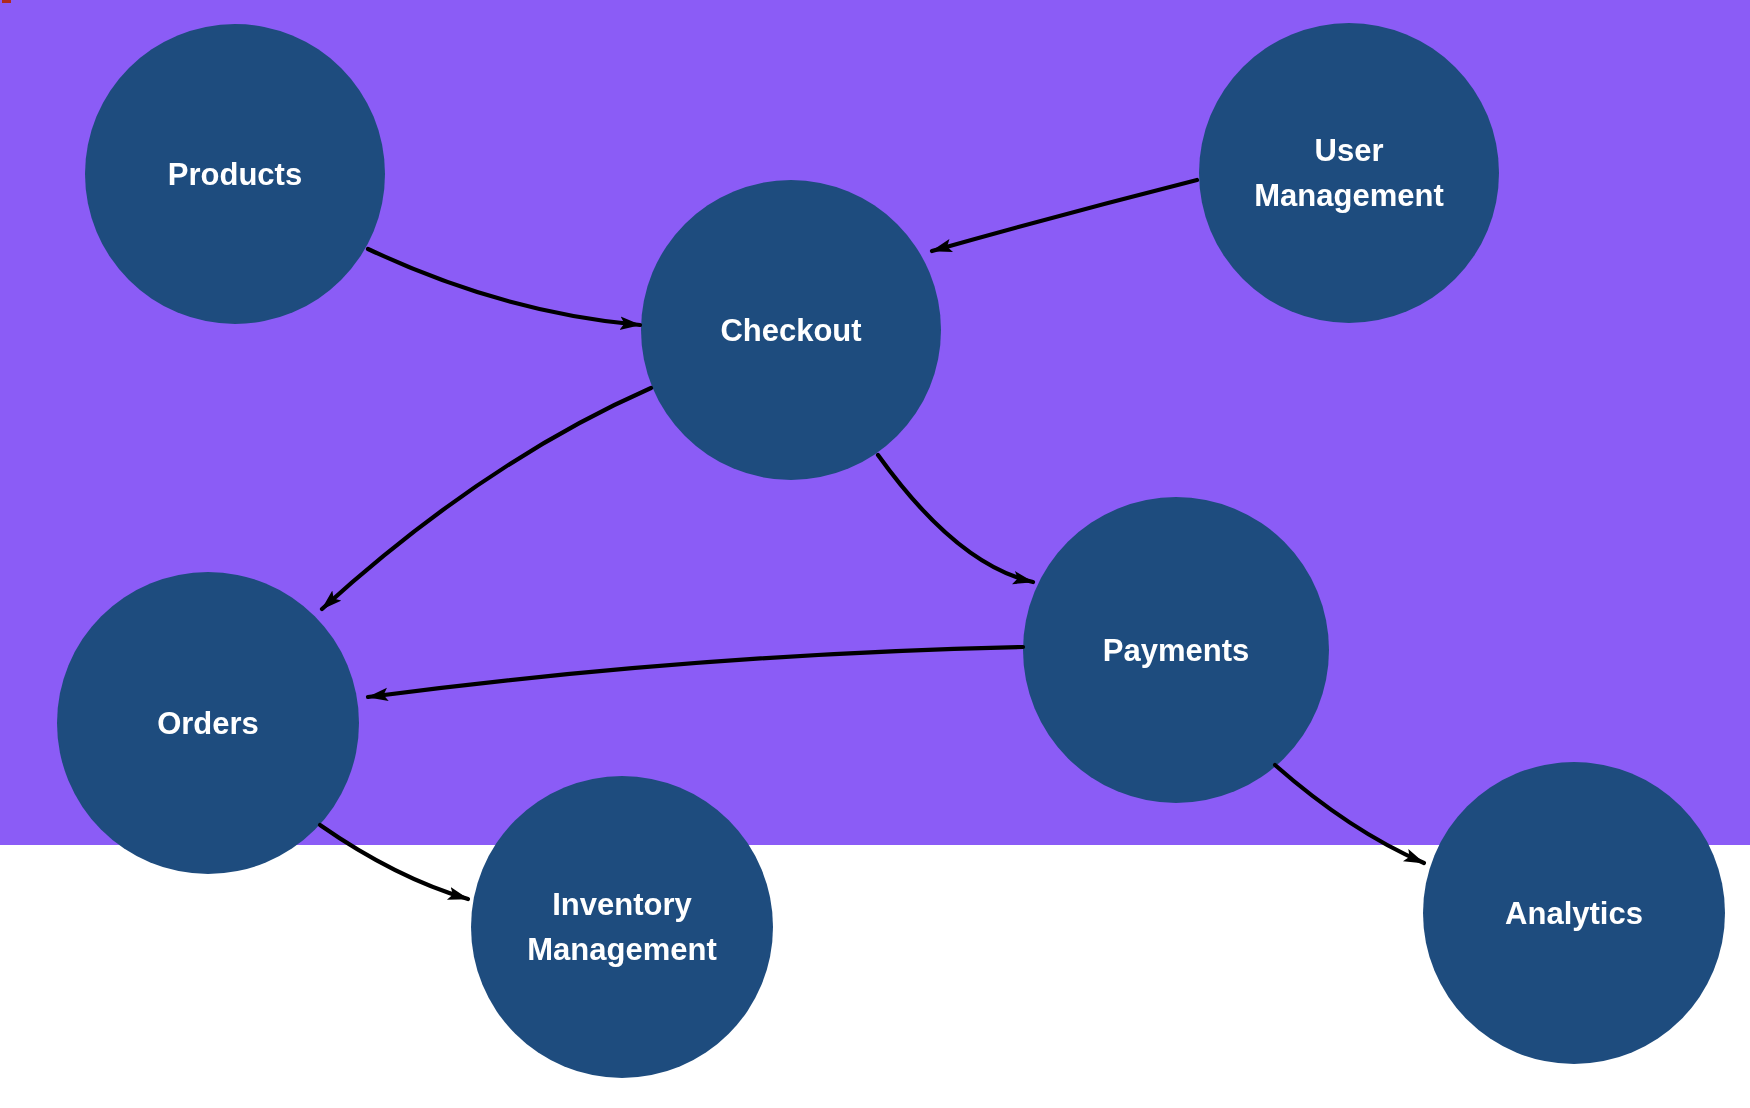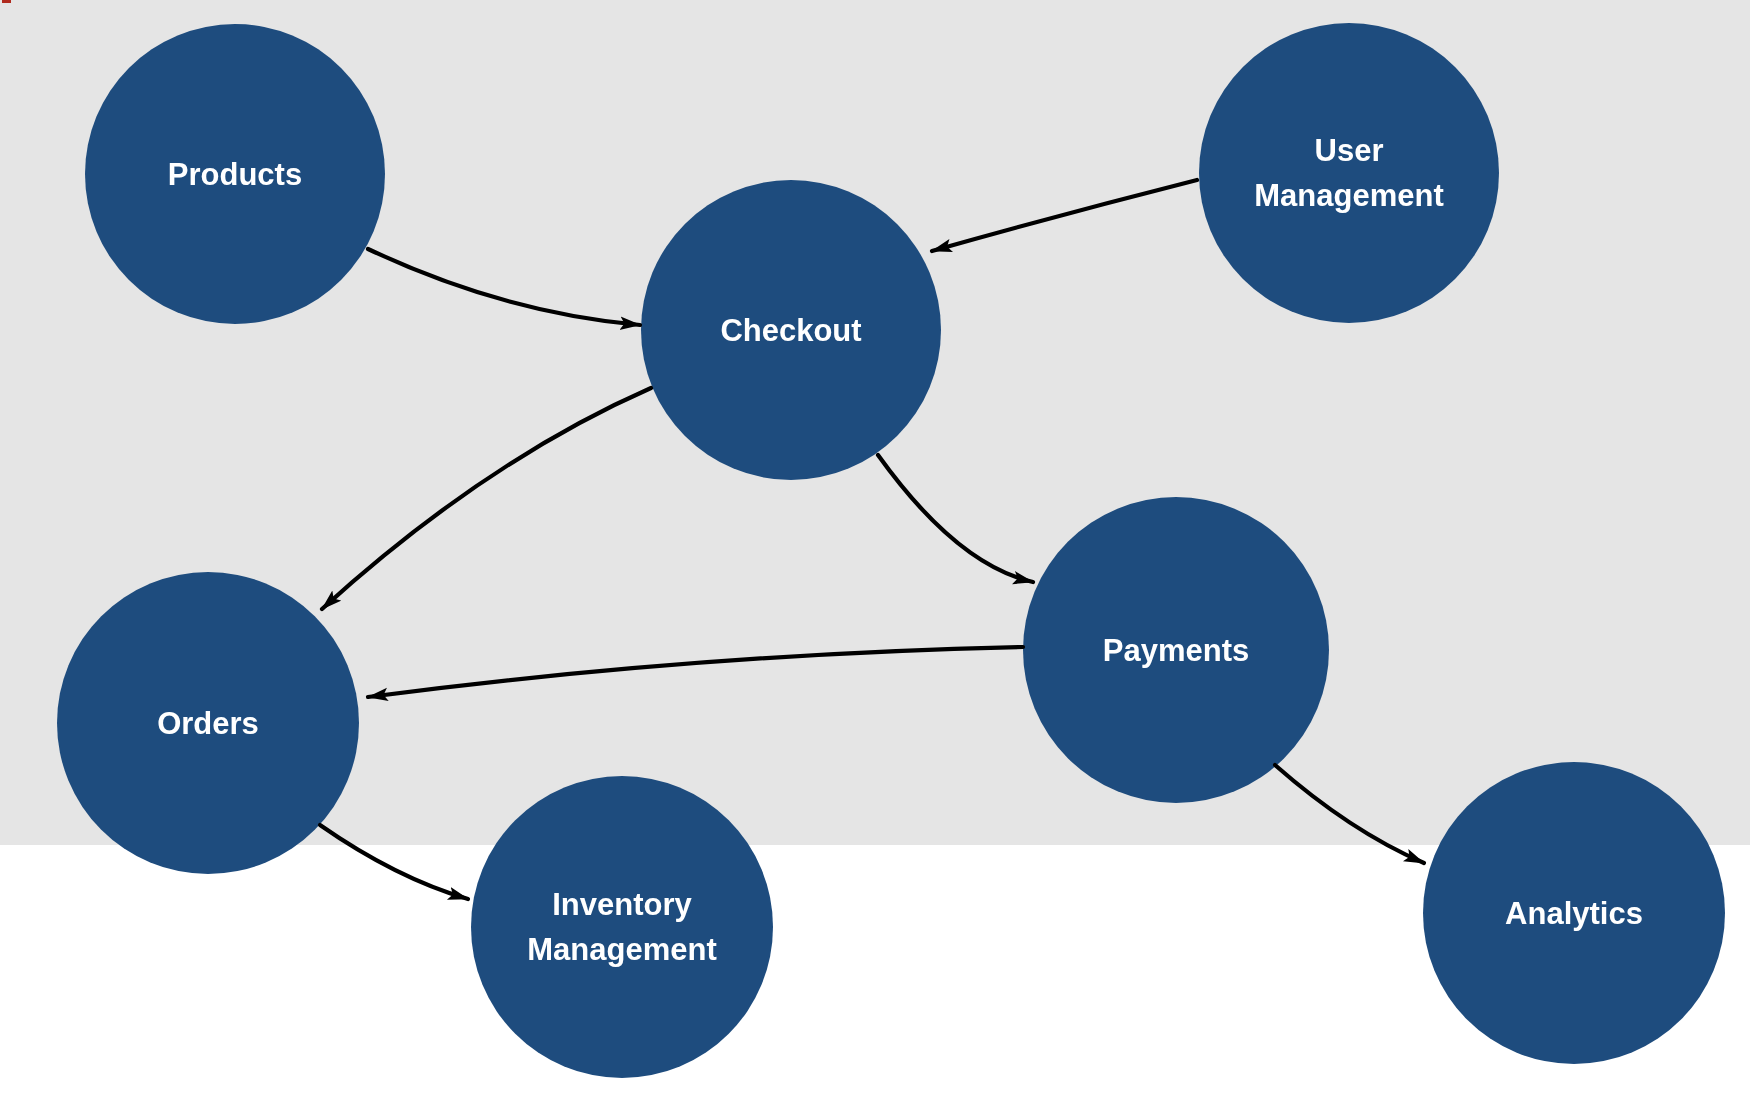--- a/index.html
+++ b/index.html
@@ -8,21 +8,21 @@
     background: #ffffff;
     width: 1750px;
     height: 1108px;
     overflow: hidden;
     font-family: "Liberation Sans", sans-serif;
   }
   .canvas-wrap {
     position: relative;
     width: 1750px;
     height: 845px;
-    background: #e5e5e5;
+    background: #8b5cf6;
   }
   svg#diagram-svg {
     display: block;
     width: 1750px;
     height: 1108px;
   }
   svg#diagram-svg text {
     font-family: "Liberation Sans", sans-serif;
     font-weight: 700;
     font-size: 31px;

